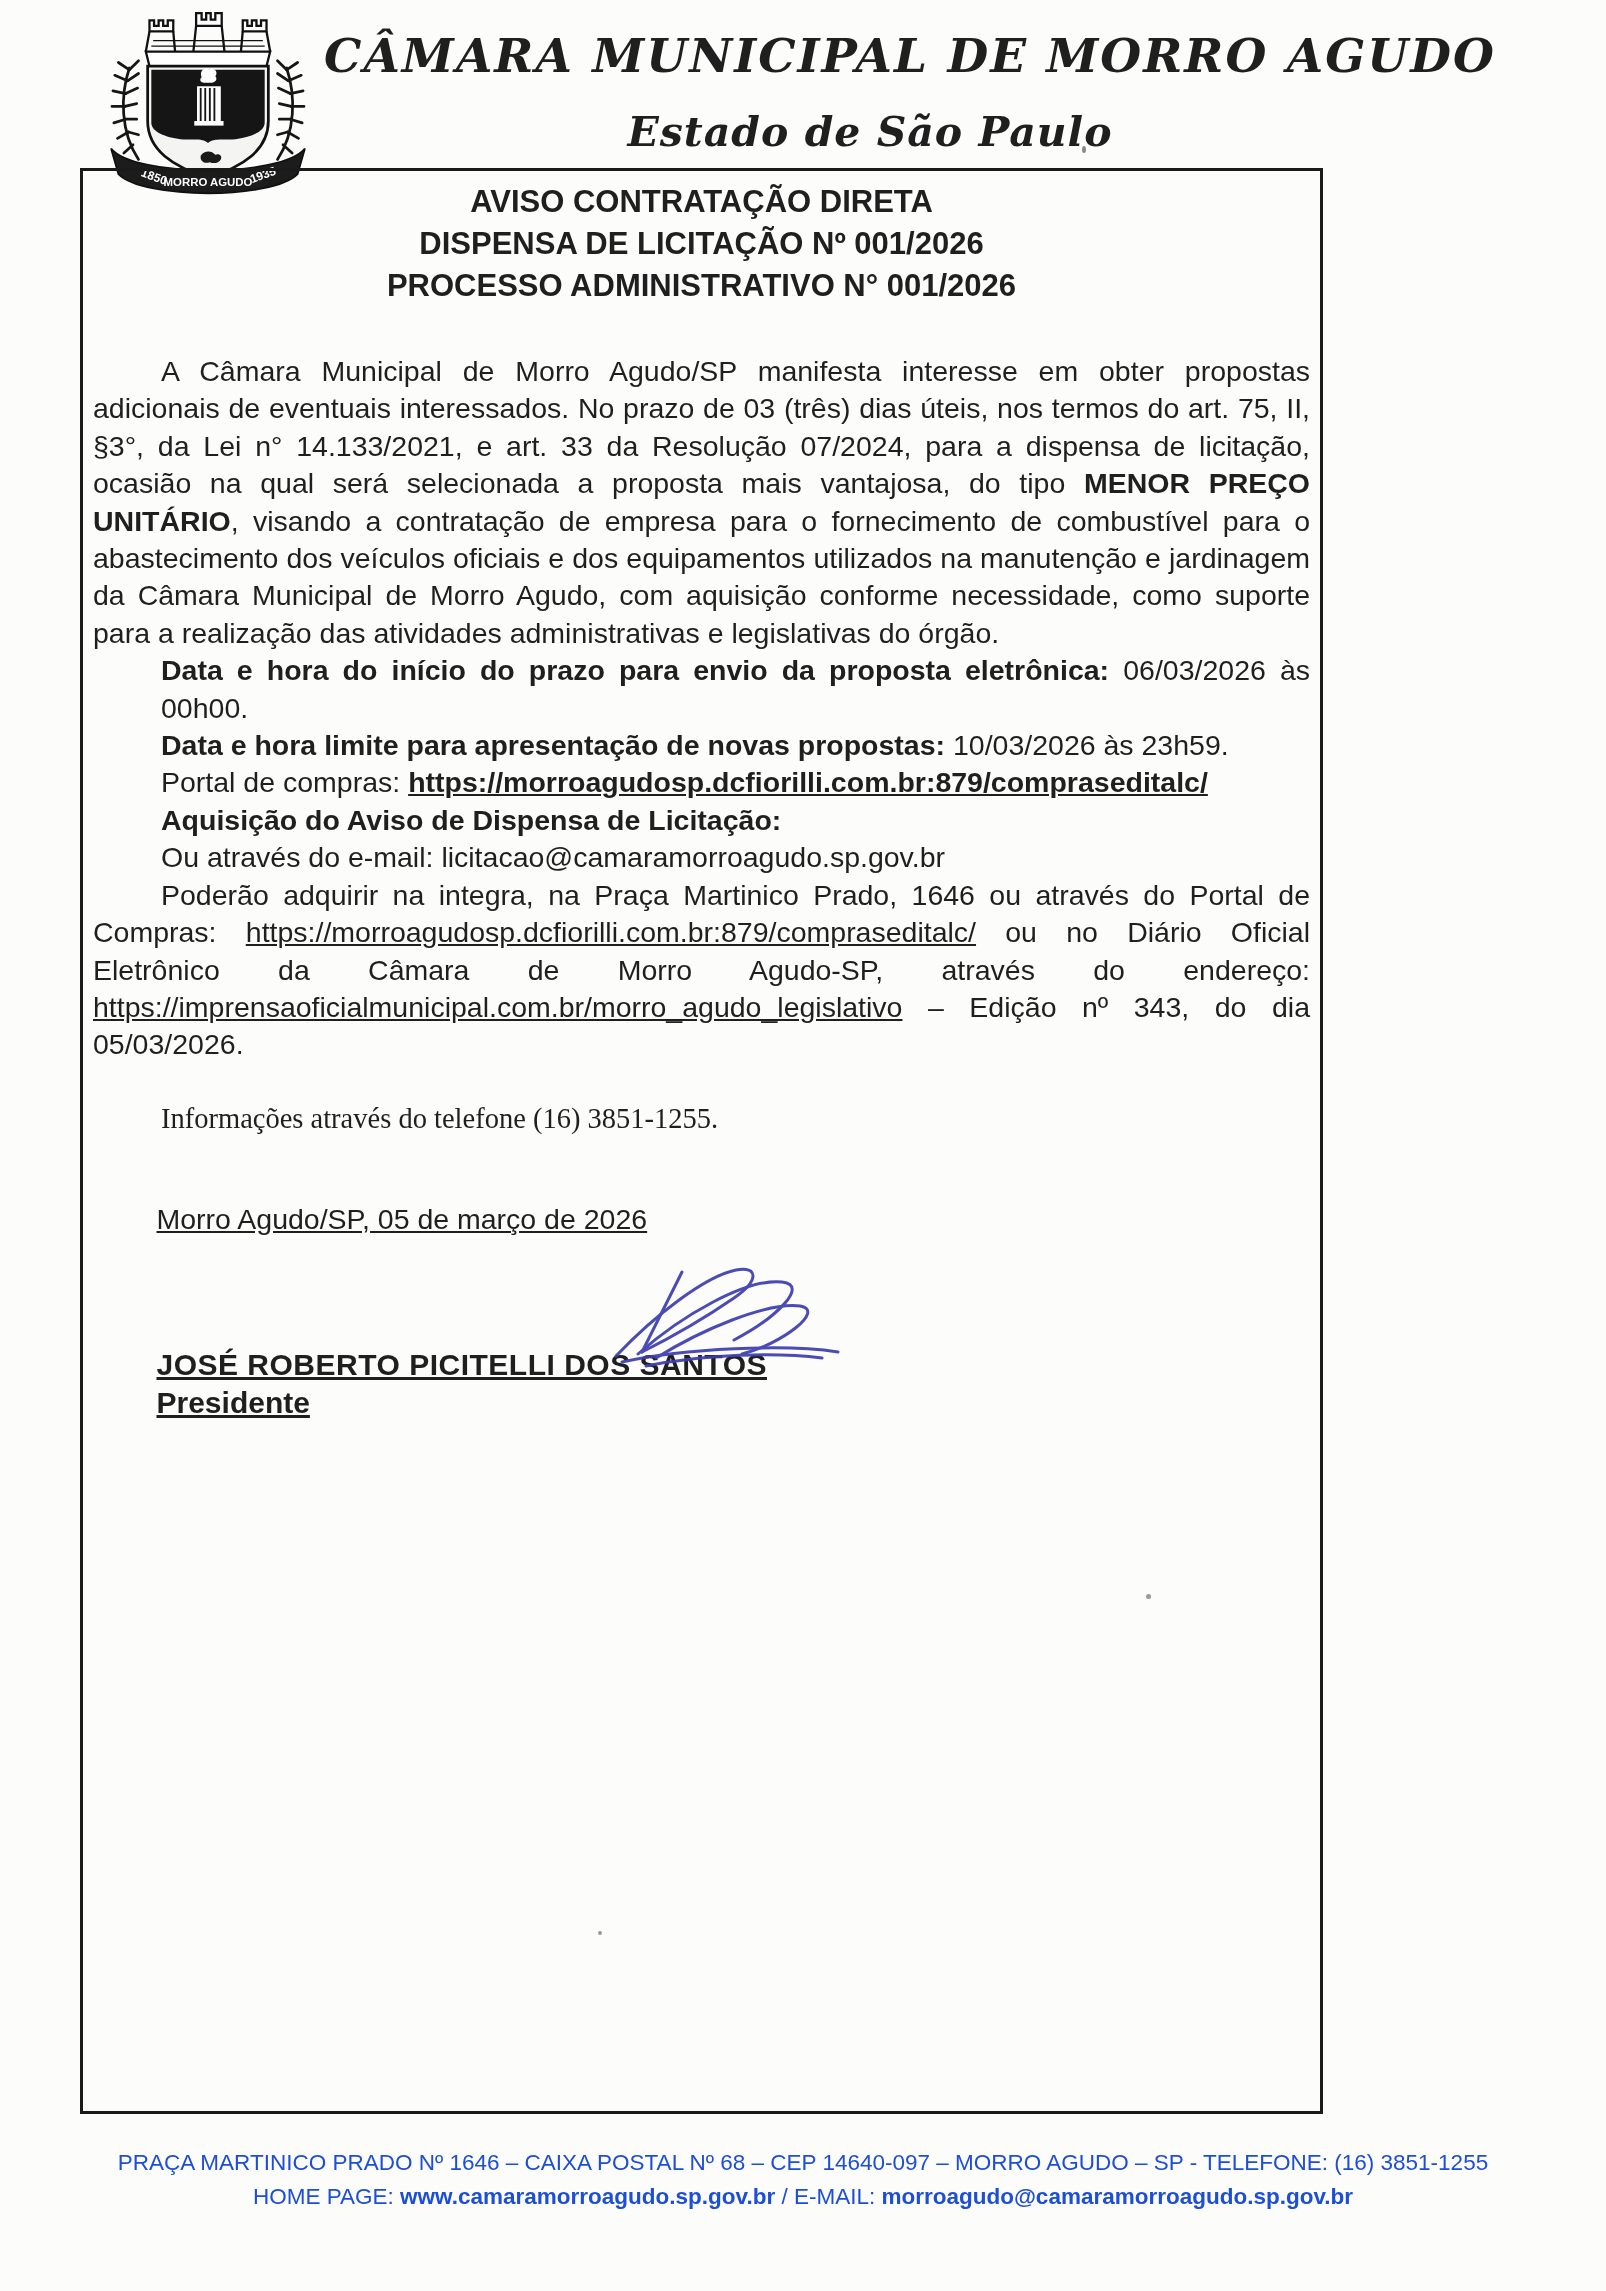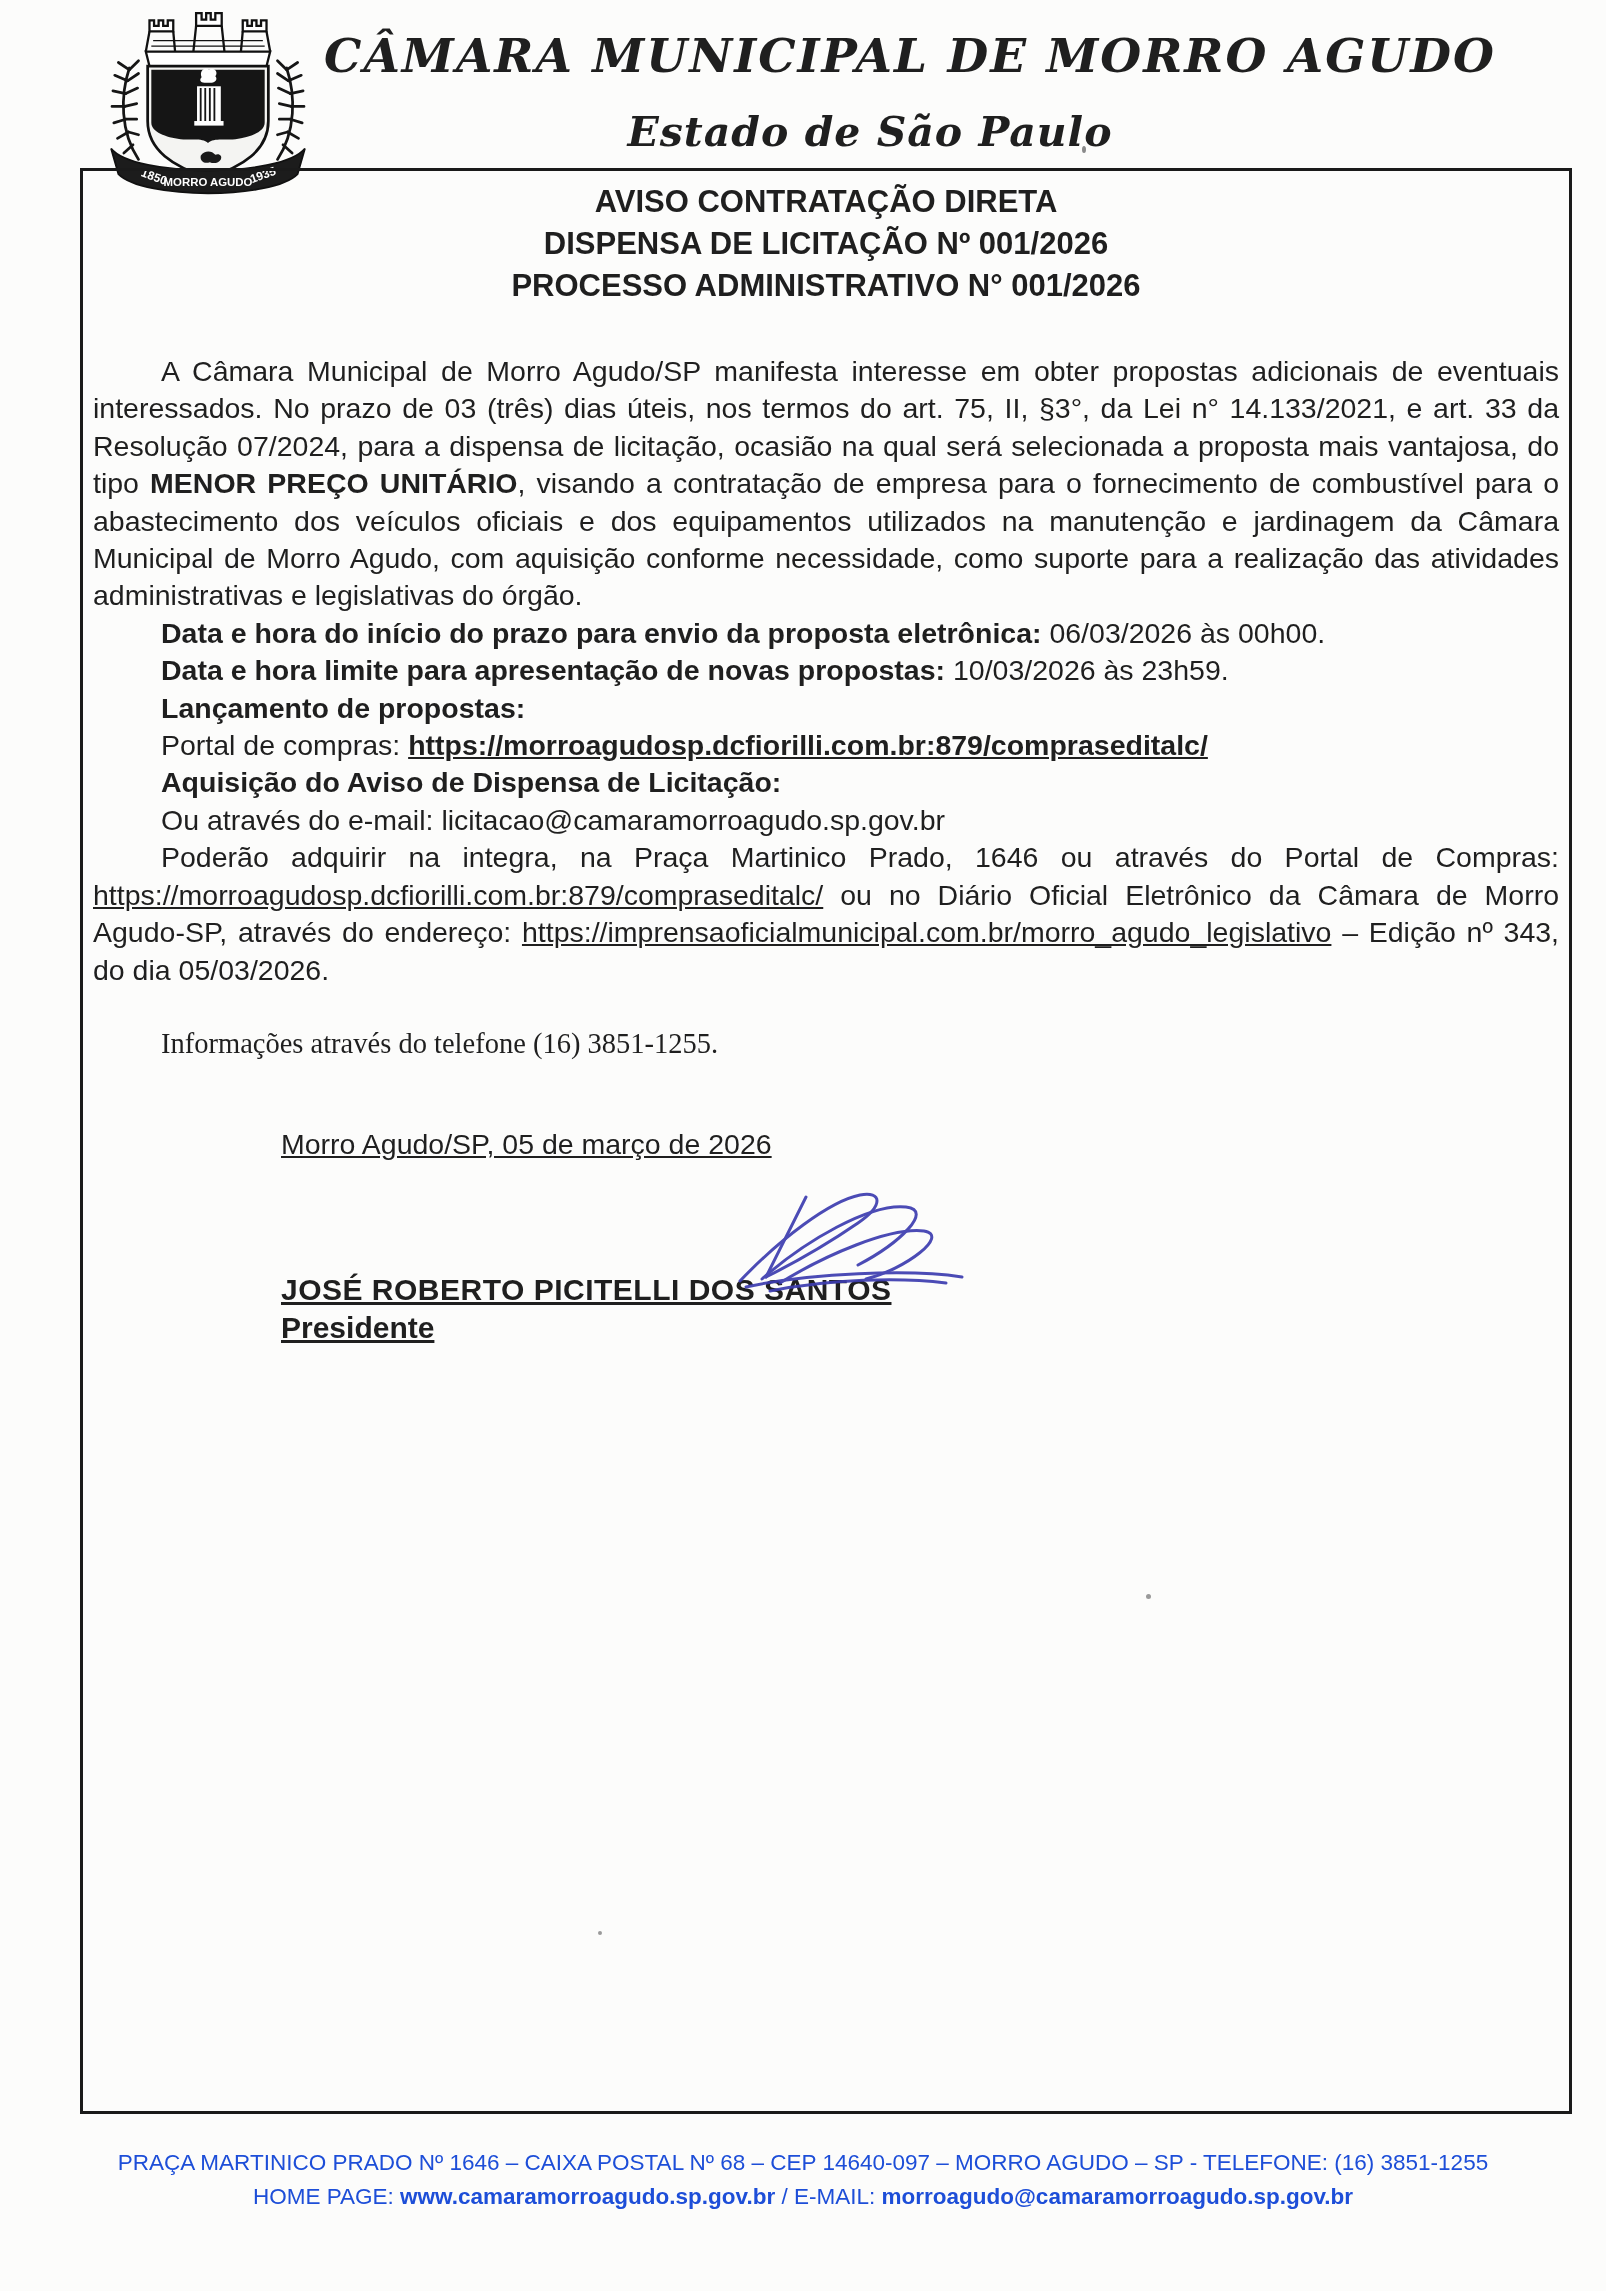--- a/index.html
+++ b/index.html
@@ -25,21 +25,21 @@
   .state-line{
     position:absolute;left:300px;top:108px;width:1140px;
     text-align:center;
     font-family:"DejaVu Serif", serif;
     font-style:italic;font-weight:bold;
     font-size:41px;letter-spacing:1px;
   }
   
   .doc-box{
     position:absolute;left:80px;top:168px;
-    width:1492px;height:1946px;
+    width:1243px;height:1946px;
     border:3px solid #1a1a1a;
     box-sizing:border-box;
     padding:0 10px;
   }
   .title-block{
     margin-top:10px;
     text-align:center;
     font-weight:bold;
     font-size:31px;line-height:42px;
   }
@@ -136,21 +136,20 @@
       <div>PROCESSO ADMINISTRATIVO N° 001/2026</div>
     </div>
 
     <p class="body-text intro"><span>A Câmara Municipal de Morro Agudo/SP manifesta interesse em obter propostas adicionais de eventuais interessados. No prazo de 03 (três) dias úteis, nos termos do art. 75, II, §3°, da Lei n° 14.133/2021, e art. 33 da Resolução 07/2024, para a dispensa de licitação, ocasião na qual será selecionada a proposta mais vantajosa, do tipo </span><span class="b">MENOR PREÇO UNITÁRIO</span><span>, visando a contratação de empresa para o fornecimento de combustível para o abastecimento dos veículos oficiais e dos equipamentos utilizados na manutenção e jardinagem da Câmara Municipal de Morro Agudo, com aquisição conforme necessidade, como suporte para a realização das atividades administrativas e legislativas do órgão.</span></p>
 
     <p class="body-text deadline"><span class="b">Data e hora do início do prazo para envio da proposta eletrônica:</span> <span>06/03/2026 às 00h00.</span></p>
 
     <p class="body-text deadline"><span class="b">Data e hora limite para apresentação de novas propostas:</span> <span>10/03/2026 às 23h59.</span></p>
 
 
-    <p class="body-text subline b">Lançamento de propostas:</p>
 
     <p class="body-text subline"><span>Portal de compras:</span> <span class="doc-link">https://morroagudosp.dcfiorilli.com.br:879/compraseditalc/</span></p>
 
     <p class="body-text subline b">Aquisição do Aviso de Dispensa de Licitação:</p>
 
     <p class="body-text subline"><span>Ou através do e-mail:</span> <span>licitacao@camaramorroagudo.sp.gov.br</span></p>
 
     <p class="body-text acq-par"><span>Poderão adquirir na integra, na Praça Martinico Prado, 1646 ou através do Portal de Compras: </span><span class="doc-link-plain">https://morroagudosp.dcfiorilli.com.br:879/compraseditalc/</span><span> ou no Diário Oficial Eletrônico da Câmara de Morro Agudo-SP, através do endereço: </span><span class="doc-link-plain">https://imprensaoficialmunicipal.com.br/morro_agudo_legislativo</span><span> – Edição nº 343, do dia 05/03/2026.</span></p>
 
     <p class="body-text info-line">Informações através do telefone (16) 3851-1255.</p>

